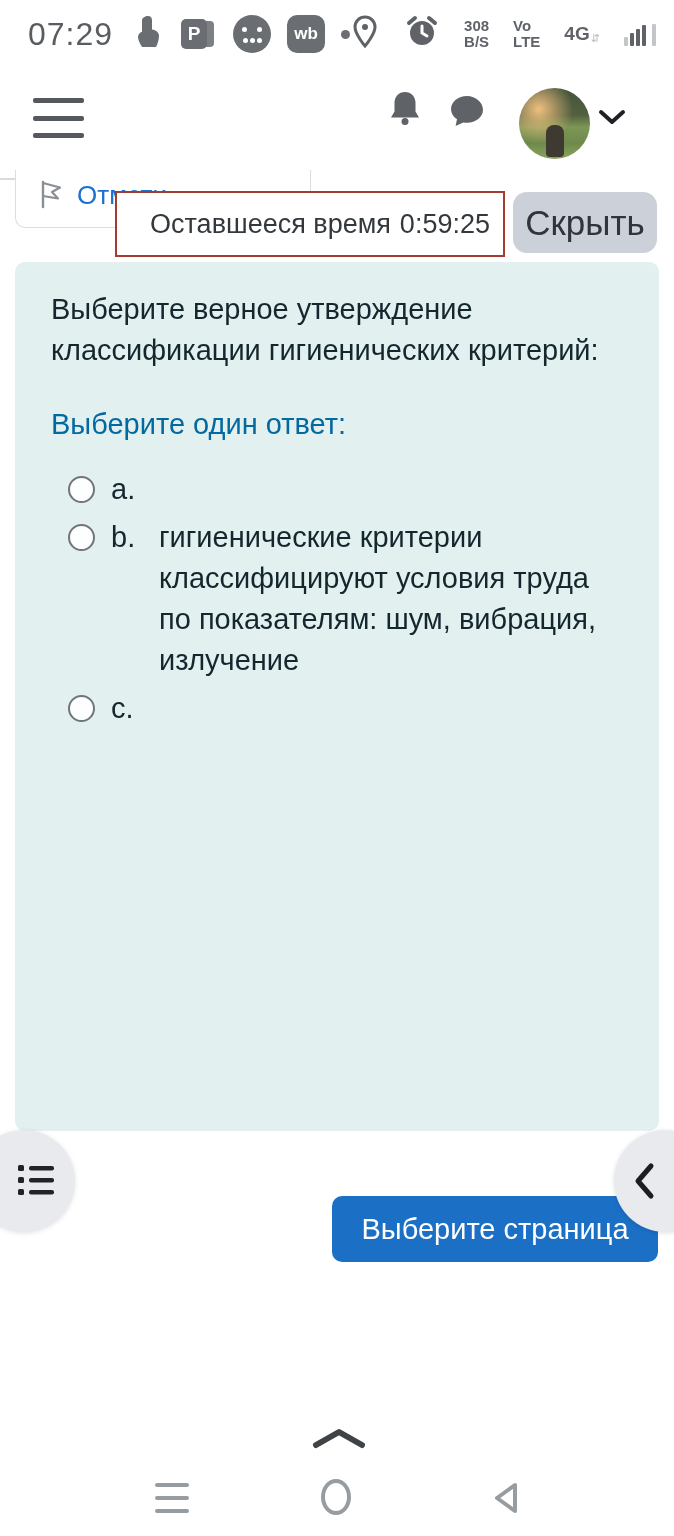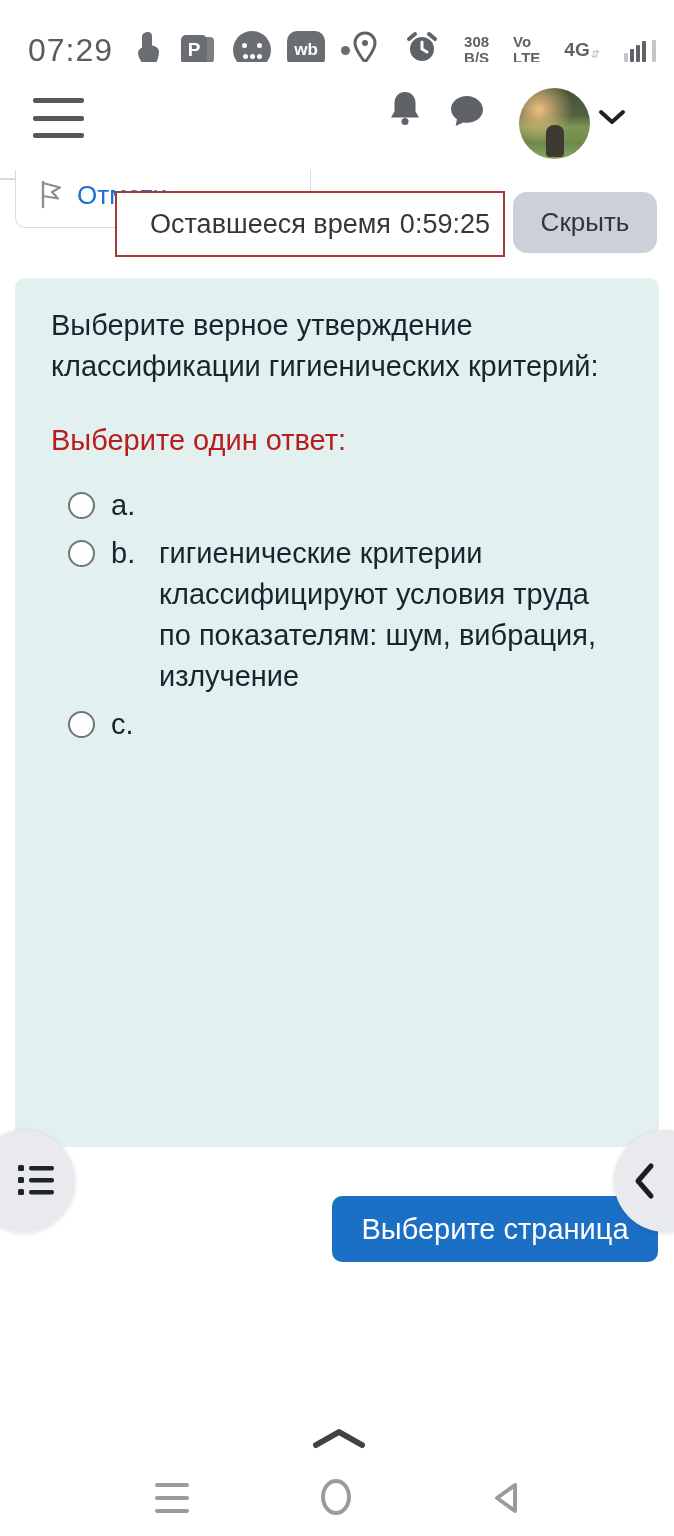--- a/index.html
+++ b/index.html
@@ -1,21 +1,21 @@
 <!DOCTYPE html>
 <html><head>
 <meta charset="utf-8">
 <style>
   html,body{margin:0;padding:0;background:#fff;}
   .screen{
     position:relative;width:674px;height:1536px;margin:0 auto;background:#ffffff;
     font-family:"Liberation Sans",sans-serif;overflow:hidden;
   }
   
-  .status-bar{position:absolute;top:16px;left:0;width:674px;height:62px;display:flex;align-items:center;padding:6px 24px 0 28px;box-sizing:border-box;color:#5f6368;}
+  .status-bar{position:absolute;top:0;left:0;width:674px;height:62px;display:flex;align-items:center;padding:6px 24px 0 28px;box-sizing:border-box;color:#5f6368;}
   .sb-time{font-size:32px;color:#595d61;letter-spacing:1px;margin-right:22px;}
   .sb-left{display:flex;align-items:center;gap:16px;}
   .sb-right{margin-left:auto;display:flex;align-items:center;gap:24px;}
   .sb-appicon{width:40px;height:40px;display:flex;align-items:center;justify-content:center;position:relative;}
   .p-back{position:absolute;right:3px;top:7px;width:24px;height:26px;background:#7c7f83;border-radius:4px;}
   .p-front{position:absolute;left:4px;top:5px;width:26px;height:30px;background:#6a6d71;border-radius:5px;color:#fff;font-weight:bold;font-size:19px;display:flex;align-items:center;justify-content:center;}
   .smiley{width:38px;height:38px;border-radius:50%;background:#6a6d71;position:relative;}
   .smiley i{position:absolute;width:5px;height:5px;border-radius:50%;background:#fff;}
   .wb{width:38px;height:38px;border-radius:10px;background:#6a6d71;color:#fff;font-weight:bold;font-size:17px;display:flex;align-items:center;justify-content:center;}
   .sb-dot{width:9px;height:9px;border-radius:50%;background:#6a6d71;}
@@ -45,25 +45,25 @@
   .avatar .person{position:absolute;left:50%;top:52%;width:18px;height:32px;transform:translateX(-50%);background:#3e3a31;border-radius:8px 8px 4px 4px;}
   .hdr-caret{position:absolute;left:598px;top:46px;}
   
   .flag-box{position:absolute;left:15px;top:164px;width:296px;height:64px;background:#fff;border:1px solid #d9dee3;border-top:none;border-radius:0 0 0 10px;z-index:1;display:flex;align-items:center;gap:13px;padding-left:22px;box-sizing:border-box;}
   .flag-label{font-size:26px;color:#1d70d0;white-space:nowrap;}
   .edge-line{position:absolute;left:0;top:178px;width:16px;height:2px;background:#d7dbdf;z-index:0;}
   
   .timer-box{position:absolute;left:115px;top:191px;width:390px;height:66px;background:#fff;border:2px solid #a23b32;z-index:3;display:flex;align-items:center;justify-content:center;gap:9px;box-sizing:border-box;padding-left:20px;}
   .timer-box span{font-size:27px;color:#33383c;}
   
-  .hide-btn{position:absolute;left:513px;top:192px;width:144px;height:61px;background:#ccd1d9;border:none;border-radius:14px;font-family:inherit;font-size:26px;color:#2f353b;z-index:2;display:flex;align-items:center;justify-content:center;cursor:pointer;}
-  
-  .card{position:absolute;left:15px;top:278px;width:644px;height:869px;background:#e2f0f0;border-radius:10px;box-sizing:border-box;padding:27px 24px 16px 36px;z-index:0;}
+  .hide-btn{position:absolute;left:513px;top:192px;width:144px;height:61px;background:#ccd1d9;border:none;border-radius:14px;font-family:inherit;font-size:35px;color:#2f353b;z-index:2;display:flex;align-items:center;justify-content:center;cursor:pointer;}
+  
+  .card{position:absolute;left:15px;top:262px;width:644px;height:869px;background:#e2f0f0;border-radius:10px;box-sizing:border-box;padding:27px 24px 16px 36px;z-index:0;}
   .q-text{font-size:29px;line-height:41px;color:#15272e;width:580px;}
-  .q-prompt{font-size:29px;line-height:41px;color:#b91c1c;margin-top:33px;}
+  .q-prompt{font-size:29px;line-height:41px;color:#0369a1;margin-top:33px;}
   .options{margin-top:24px;}
   .option{display:flex;align-items:flex-start;margin-bottom:7px;}
   .radio{flex:none;width:27px;height:27px;margin:7px 0 0 17px;border:2px solid #6f757a;border-radius:50%;background:#fdfefe;box-sizing:border-box;cursor:pointer;}
   .letter{flex:none;width:48px;margin-left:16px;font-size:29px;line-height:41px;color:#15272e;}
   .opt-text{width:463px;font-size:29px;line-height:41px;color:#15272e;}
   
   .float-circle{position:absolute;width:102px;height:102px;border-radius:50%;background:#e8eaed;box-shadow:0 1px 5px rgba(0,0,0,.12);z-index:2;cursor:pointer;}
   .fc-left{left:-27px;top:1130px;}
   .fc-right{left:614px;top:1130px;}
   .list-icon{position:absolute;left:17px;top:1162px;z-index:3;}

